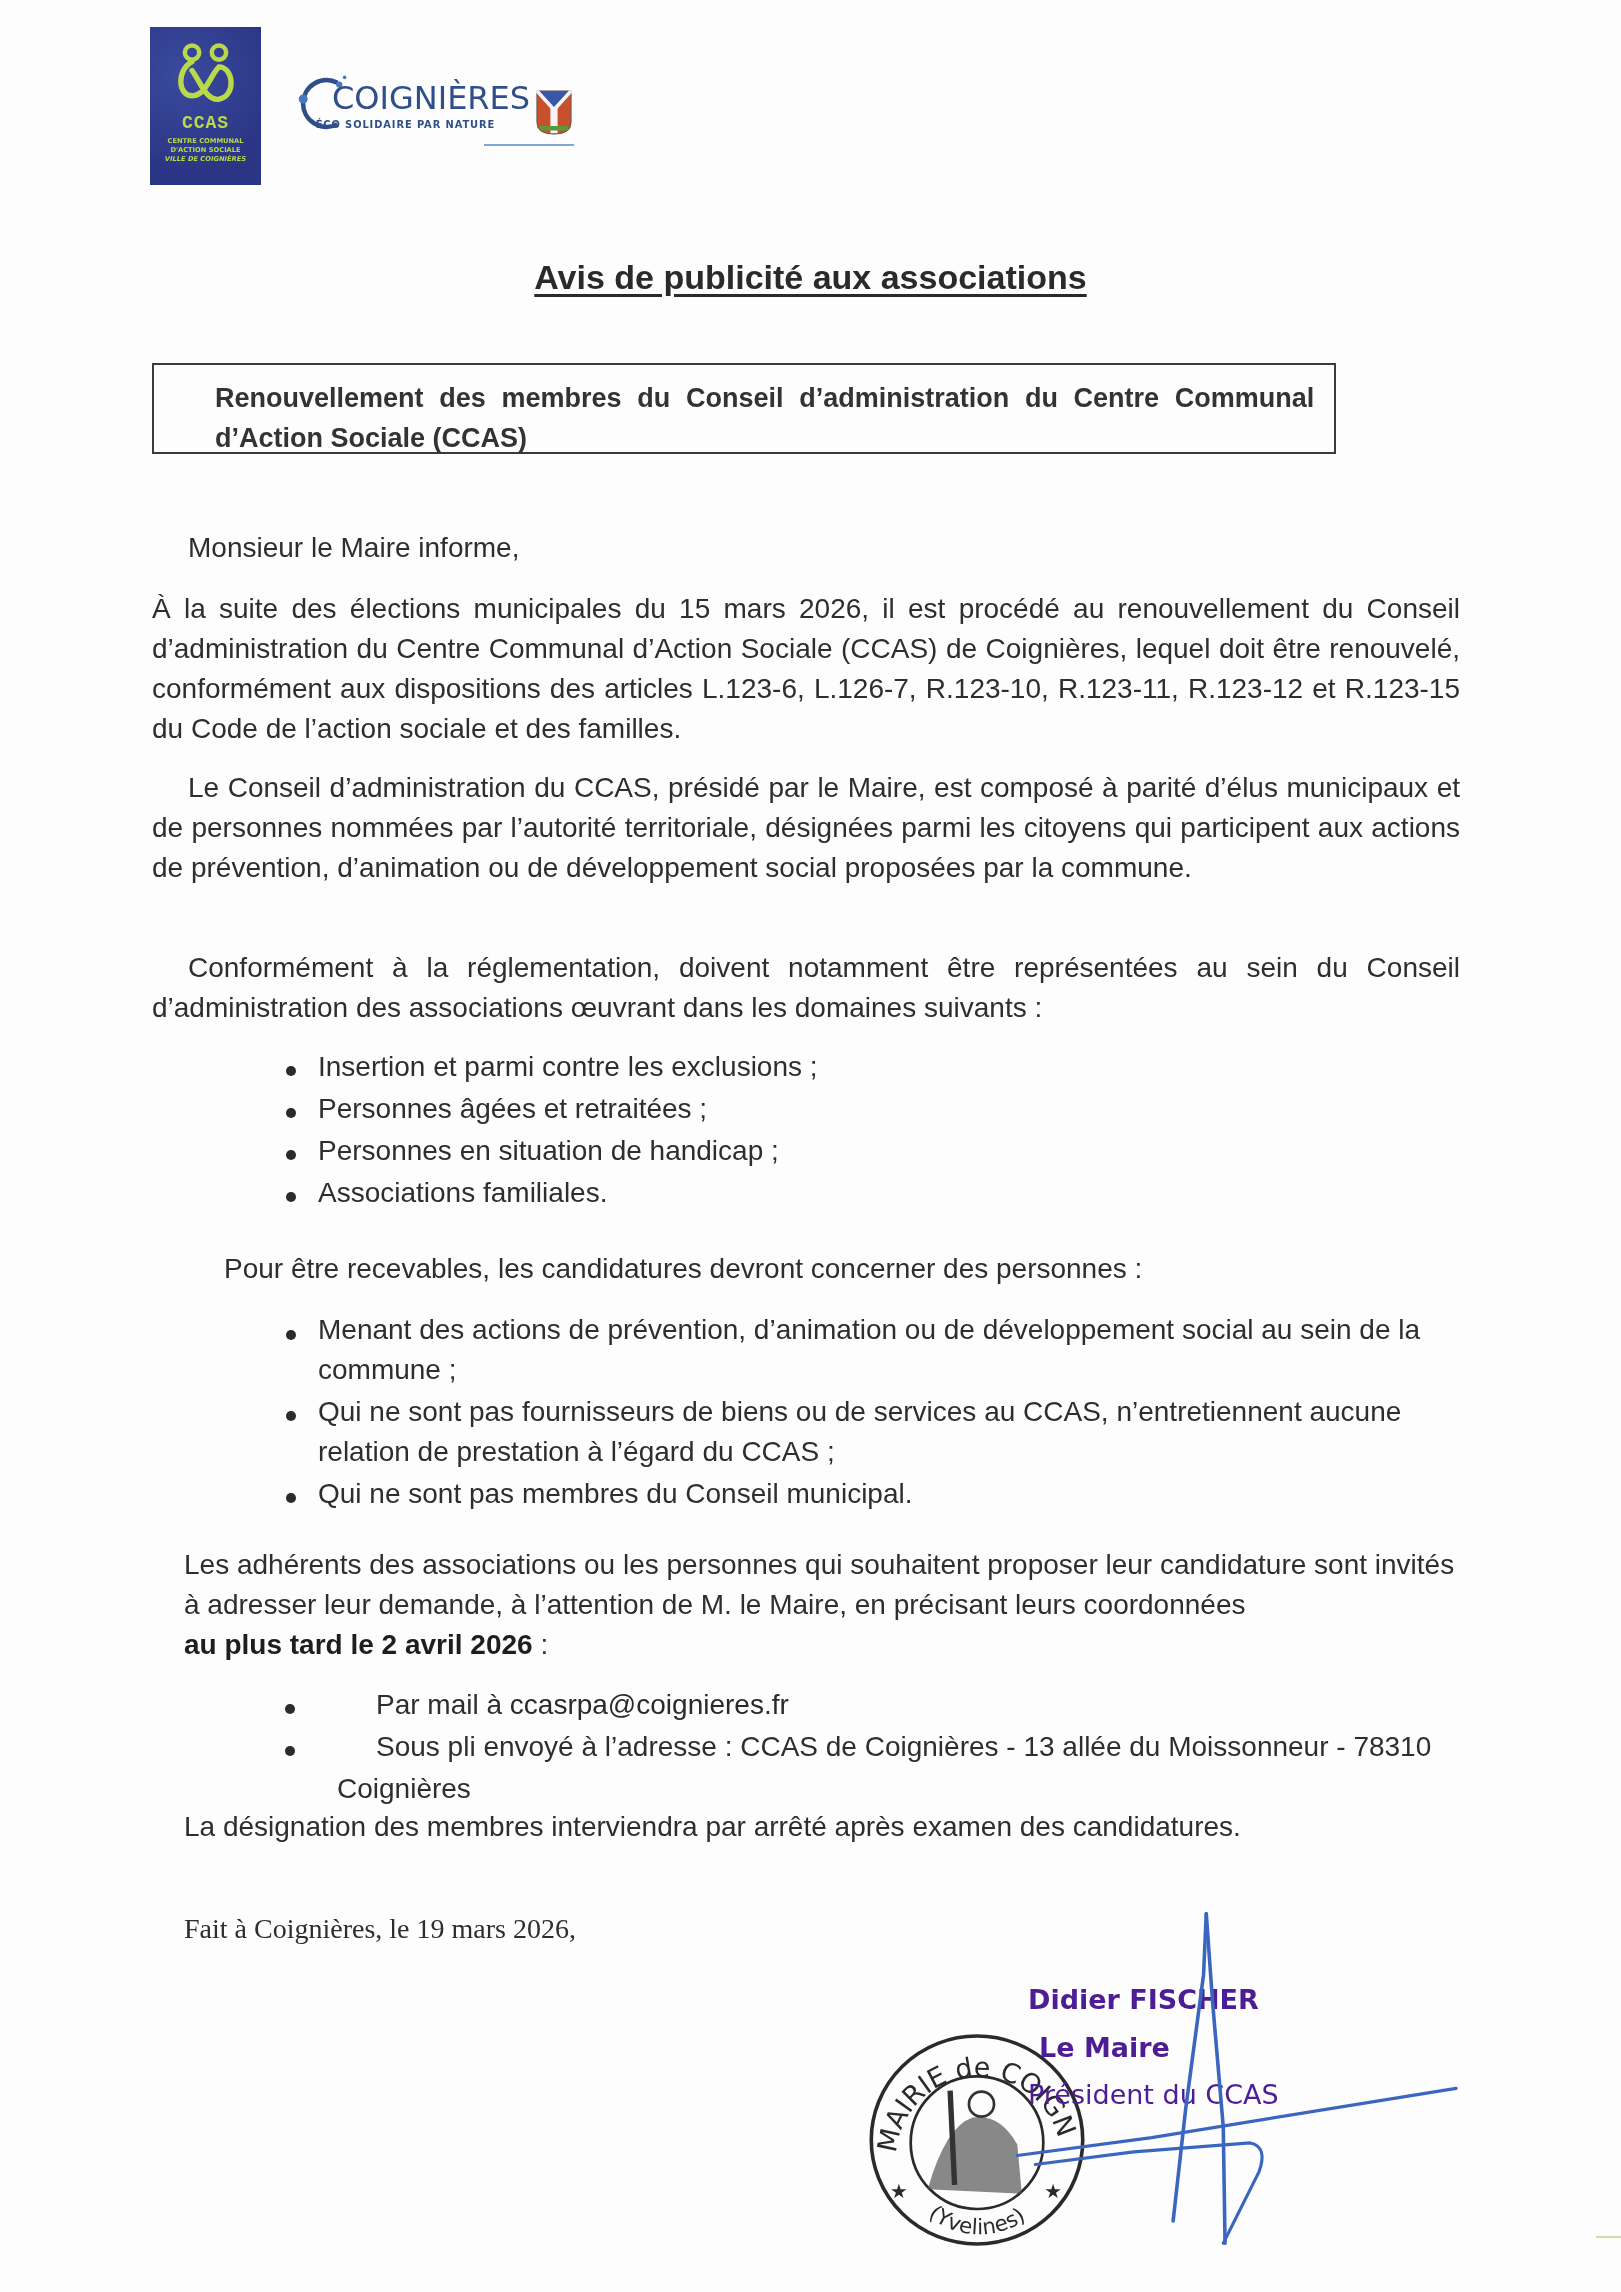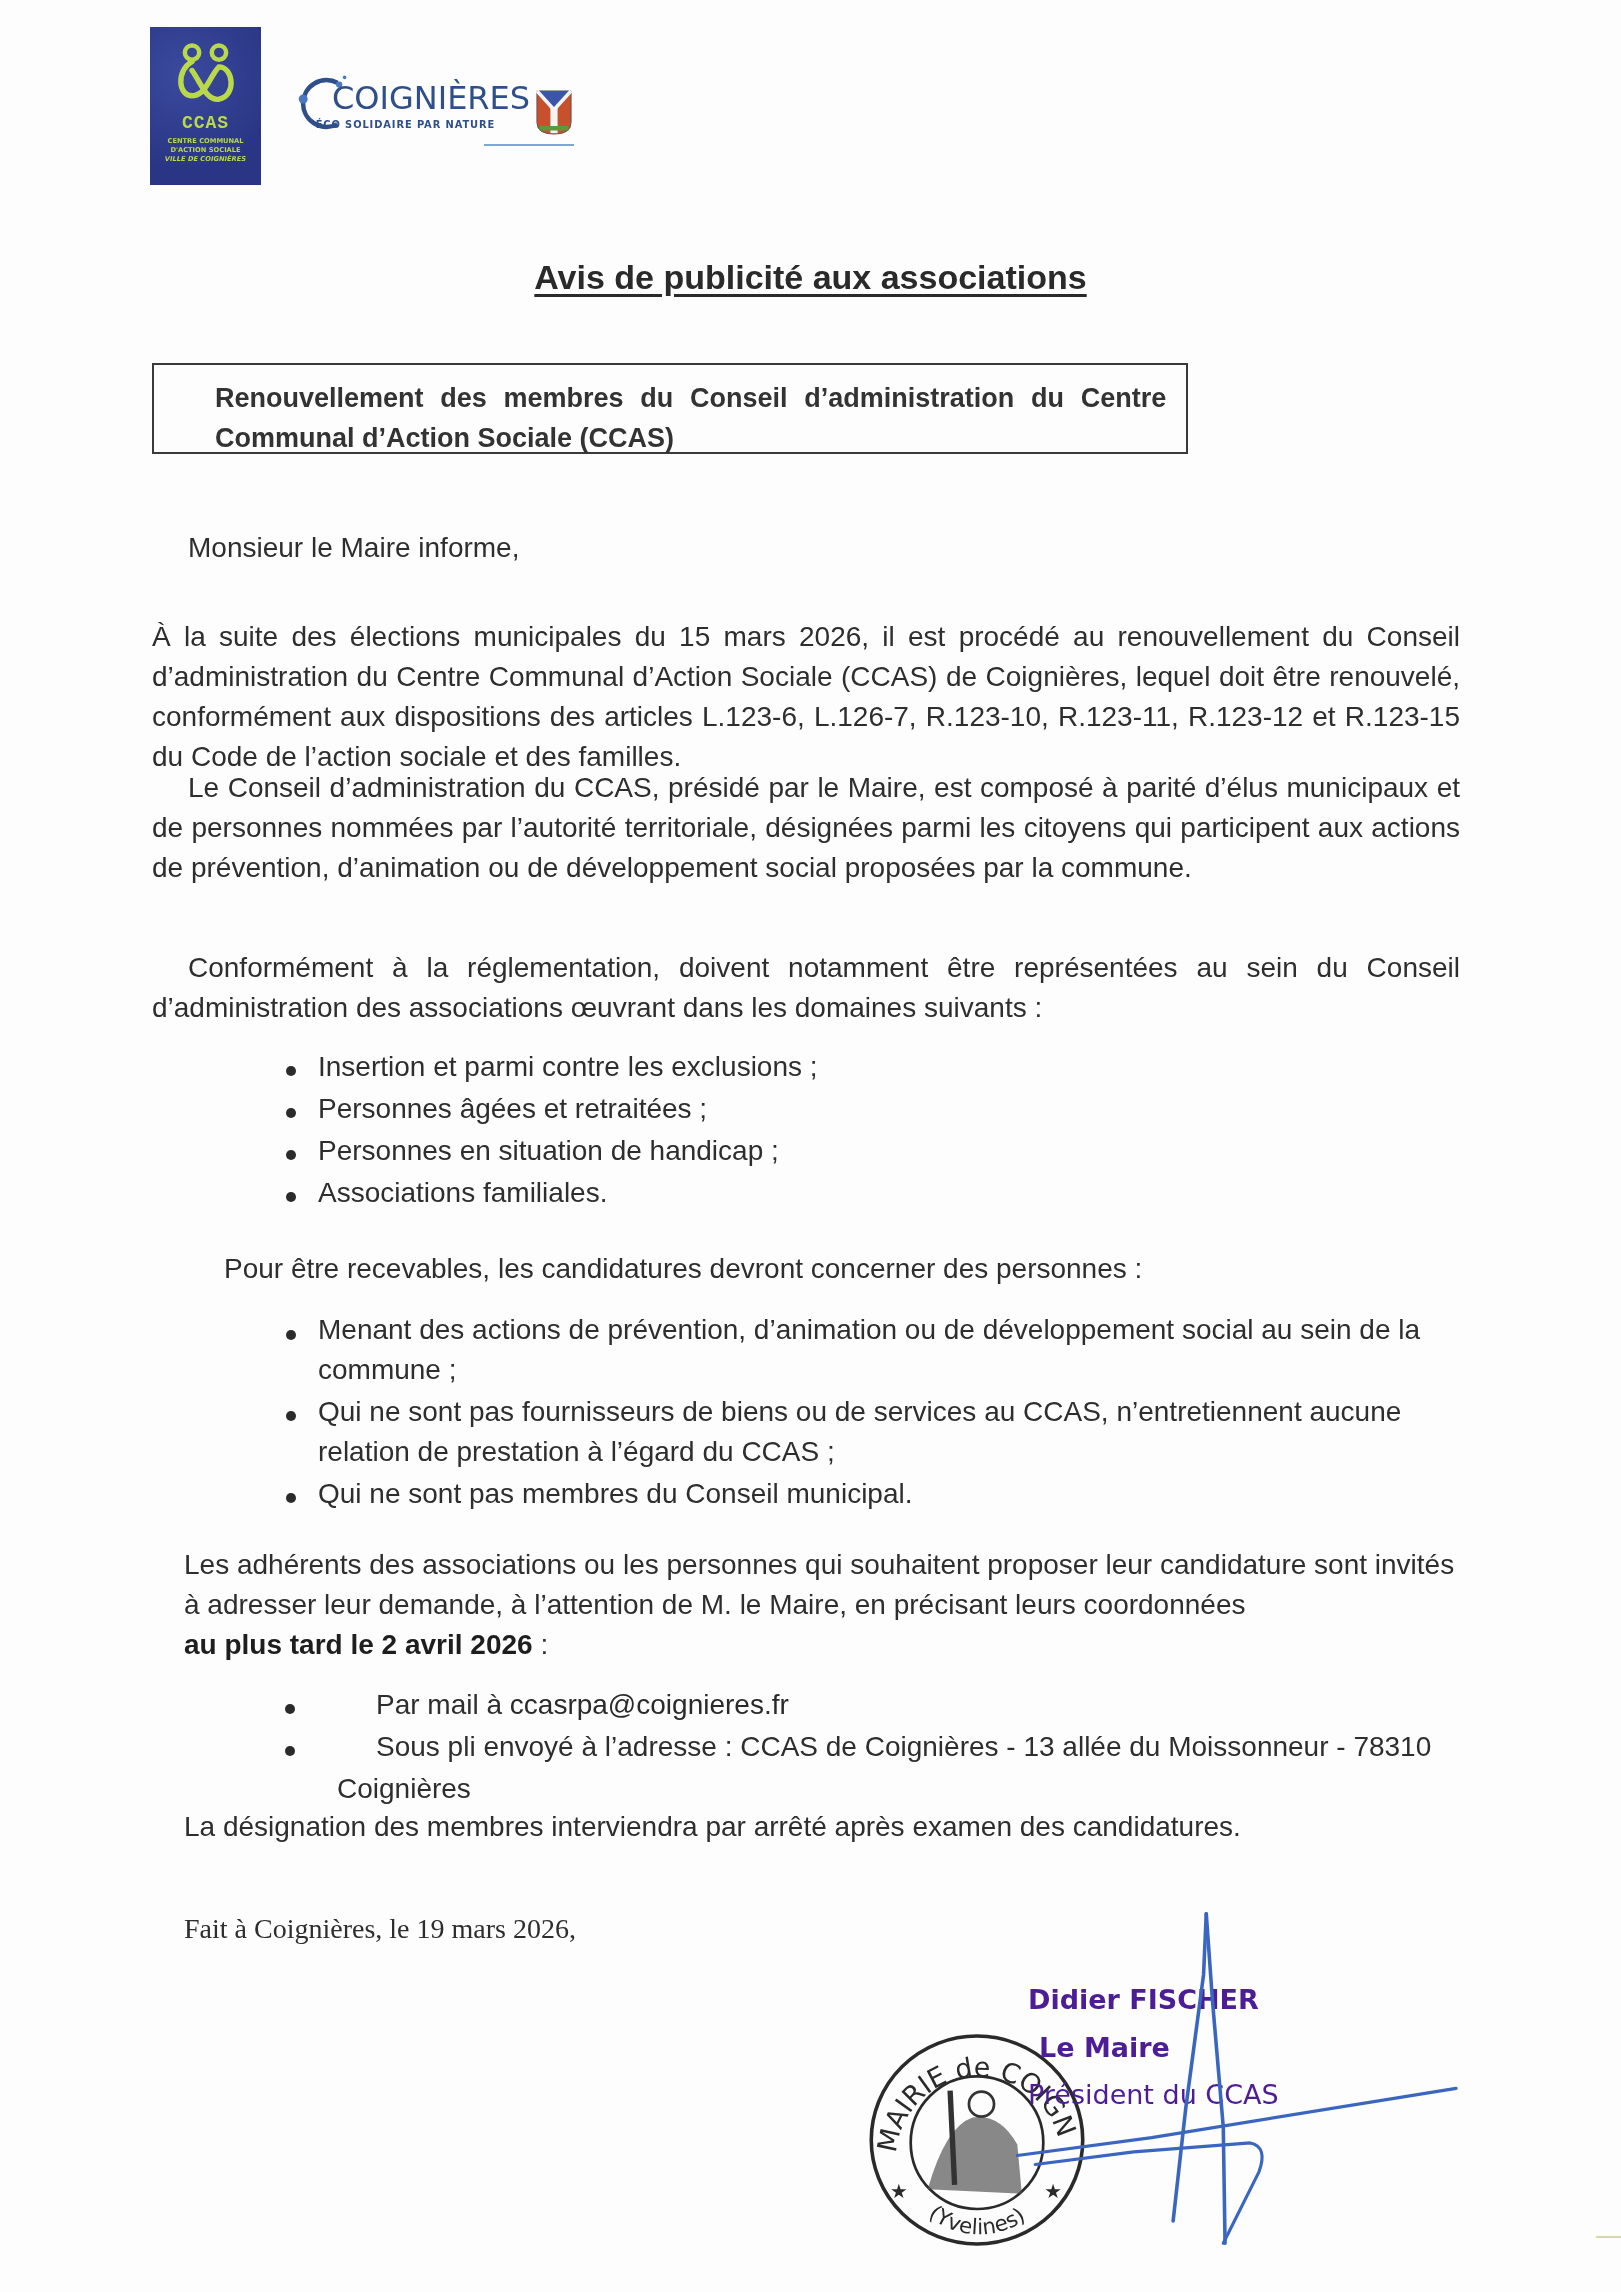--- a/index.html
+++ b/index.html
@@ -24,21 +24,21 @@
   .coig-line { position: absolute; left: 188px; top: 72px; width: 90px; height: 1.8px; background: #7fa6d8; }
   .coig-shield { position: absolute; left: 240px; top: 18px; width: 36px; height: 45px; }
 
   
   .title {
     left: 0; width: 1621px; top: 258px; text-align: center;
     font-size: 34px; font-weight: bold; text-decoration: underline; text-underline-offset: 5.4px;
     color: #2a2a2a;
   }
   .subject-box {
-    left: 152px; top: 363px; width: 1036px; height: 91px; border: 2.7px solid #3a3a3a; box-sizing: border-box;
+    left: 152px; top: 363px; width: 1184px; height: 91px; border: 2.7px solid #3a3a3a; box-sizing: border-box;
   }
   .subject-text {
     position: absolute; left: 61px; right: 19.7px; top: 12.5px;
     font-size: 27px; font-weight: bold; line-height: 40px; text-align: justify; text-align-last: left;
     color: #333;
   }
 
   
   .p { left: 152px; width: 1308px; font-size: 28px; line-height: 40px; text-align: justify; color: #2e2e2e; }
   .indent { text-indent: 36px; }
@@ -86,21 +86,21 @@
 </div>
 
 <div class="abs title">Avis de publicité aux associations</div>
 
 <div class="abs subject-box">
   <div class="subject-text">Renouvellement des membres du Conseil d’administration du Centre Communal d’Action Sociale (CCAS)</div>
 </div>
 
 <div class="abs p" style="top:528px;left:188px;">Monsieur le Maire informe,</div>
 
-<div class="abs p" style="top:617px;">À la suite des élections municipales du 15 mars 2026, il est procédé au renouvellement du Conseil d’administration du Centre Communal d’Action Sociale (CCAS) de Coignières, lequel doit être renouvelé, conformément aux dispositions des articles L.123-6, L.126-7, R.123-10, R.123-11, R.123-12 et R.123-15 du Code de l’action sociale et des familles.</div>
+<div class="abs p" style="top:589px;">À la suite des élections municipales du 15 mars 2026, il est procédé au renouvellement du Conseil d’administration du Centre Communal d’Action Sociale (CCAS) de Coignières, lequel doit être renouvelé, conformément aux dispositions des articles L.123-6, L.126-7, R.123-10, R.123-11, R.123-12 et R.123-15 du Code de l’action sociale et des familles.</div>
 
 <div class="abs p indent" style="top:768px;">Le Conseil d’administration du CCAS, présidé par le Maire, est composé à parité d’élus municipaux et de personnes nommées par l’autorité territoriale, désignées parmi les citoyens qui participent aux actions de prévention, d’animation ou de développement social proposées par la commune.</div>
 
 <div class="abs p indent" style="top:948px;">Conformément à la réglementation, doivent notamment être représentées au sein du Conseil d’administration des associations œuvrant dans les domaines suivants :</div>
 
 <ul class="bullets" style="left:318px; top:1046px;">
   <li><span class="dot" style="left:-32px;top:19.7px;"></span><span>Insertion et parmi contre les exclusions ;</span></li>
   <li><span class="dot" style="left:-32px;top:19.7px;"></span><span>Personnes âgées et retraitées ;</span></li>
   <li><span class="dot" style="left:-32px;top:19.7px;"></span><span>Personnes en situation de handicap ;</span></li>
   <li><span class="dot" style="left:-32px;top:19.7px;"></span><span>Associations familiales.</span></li>

